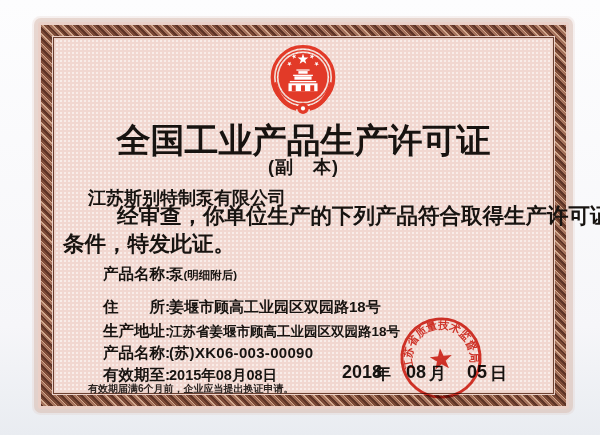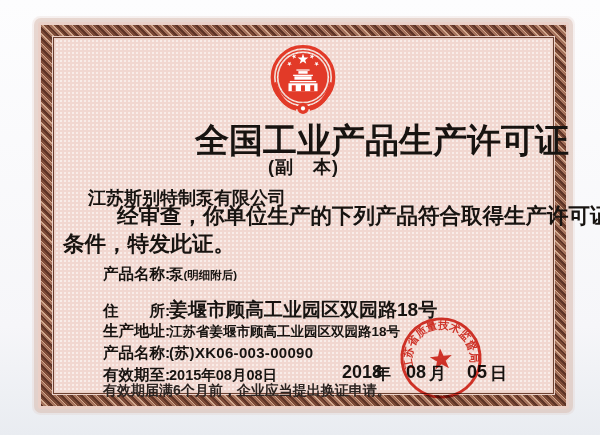--- a/index.html
+++ b/index.html
@@ -27,39 +27,39 @@
     position:absolute;inset:17px;
     background-color:#f1d7d0;
     background-image:radial-gradient(rgba(255,255,255,.55) .7px,rgba(255,255,255,0) 1.1px);
     background-size:4px 4px;
   }
   .content{position:absolute;inset:0;color:#171310;}
   .content > *{position:absolute;}
 
   .emblem{left:232px;top:22px;width:66px;height:72px;}
 
-  .title{left:0;top:96px;width:100%;text-align:right;
+  .title{left:0;top:96px;width:100%;text-align:center;
     font-size:34px;font-weight:700;letter-spacing:0;white-space:nowrap;}
   .subtitle{left:0;top:133px;width:100%;text-align:center;
     font-size:18px;font-weight:600;letter-spacing:1px;}
 
   .company{left:50px;top:152px;font-size:18px;font-weight:600;margin-top:12px;}
   .body1{left:79px;top:179px;font-size:21.5px;font-weight:700;white-space:nowrap;}
   .body2{left:25px;top:207px;font-size:21.5px;font-weight:700;white-space:nowrap;}
 
   .row{left:65px;white-space:nowrap;}
   .row .lbl{display:inline-block;width:66px;font-size:15.5px;font-weight:700;}
   .row .val{font-weight:700;}
   .r1{top:242px;} .r1 .val{font-size:14.5px;} .r1 .valnote{font-size:11.5px;font-weight:700;}
-  .r2{top:275px;} .r2 .val{font-size:19px;}
+  .r2{top:275px;} .r2 .val{font-size:15px;}
   .r3{top:299px;} .r3 .val{font-size:13.5px;}
   .r4{top:321px;} .r4 .val{font-size:15px;letter-spacing:.3px;}
   .r5{top:343px;text-align:center;} .r5 .val{font-size:14.5px;}
 
-  .note{left:65px;top:360px;font-size:14px;font-weight:700;color:#2a2320;}
+  .note{left:50px;top:360px;font-size:10px;font-weight:700;color:#2a2320;}
 
   .dpart{top:340px;font-weight:700;white-space:nowrap;}
   .d-yv{left:304px;font-size:18px;}
   .d-yu{left:336px;font-size:17px;}
   .d-mv{left:368px;font-size:18px;}
   .d-mu{left:391px;font-size:17px;}
   .d-dv{left:429px;font-size:18px;}
   .d-du{left:452px;font-size:17px;}
 
   .seal{left:360px;top:293px;width:86px;height:86px;

